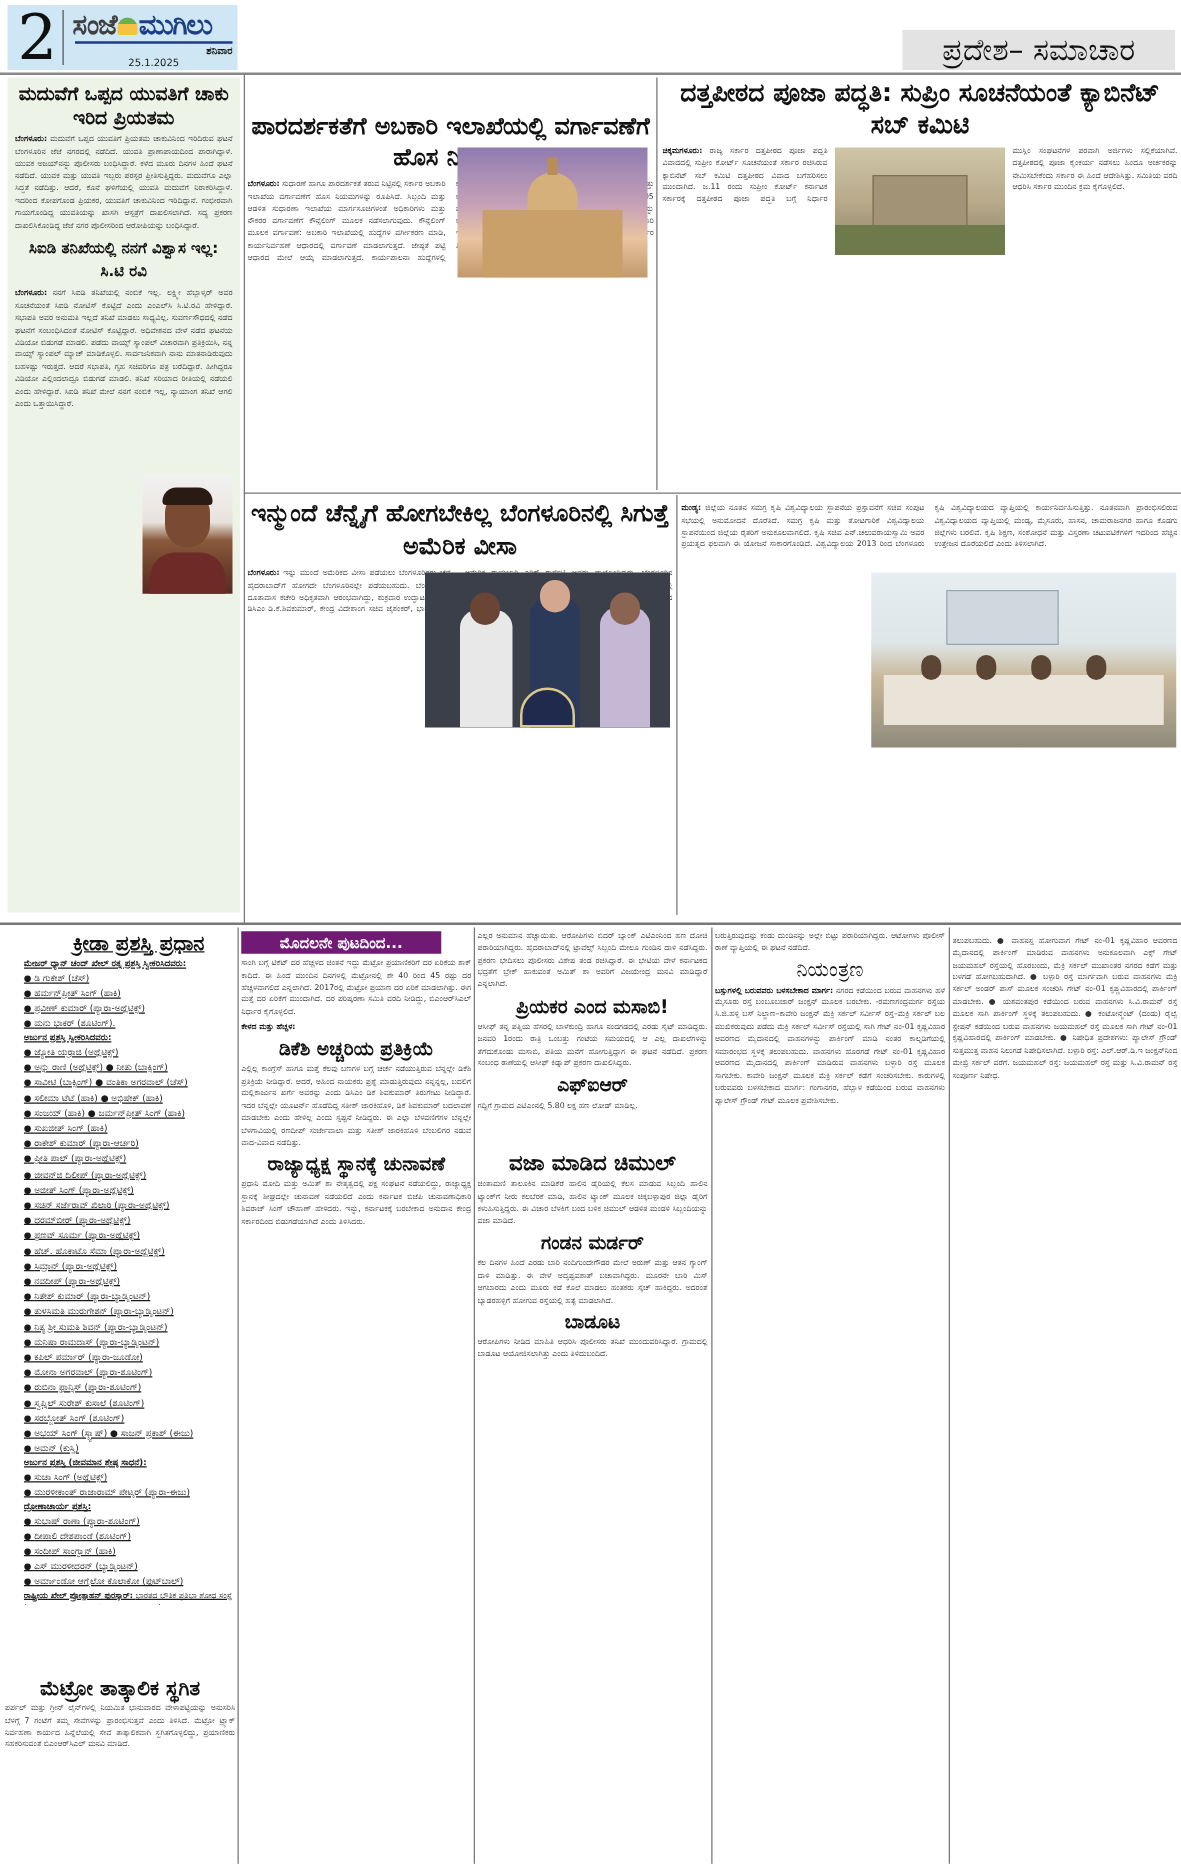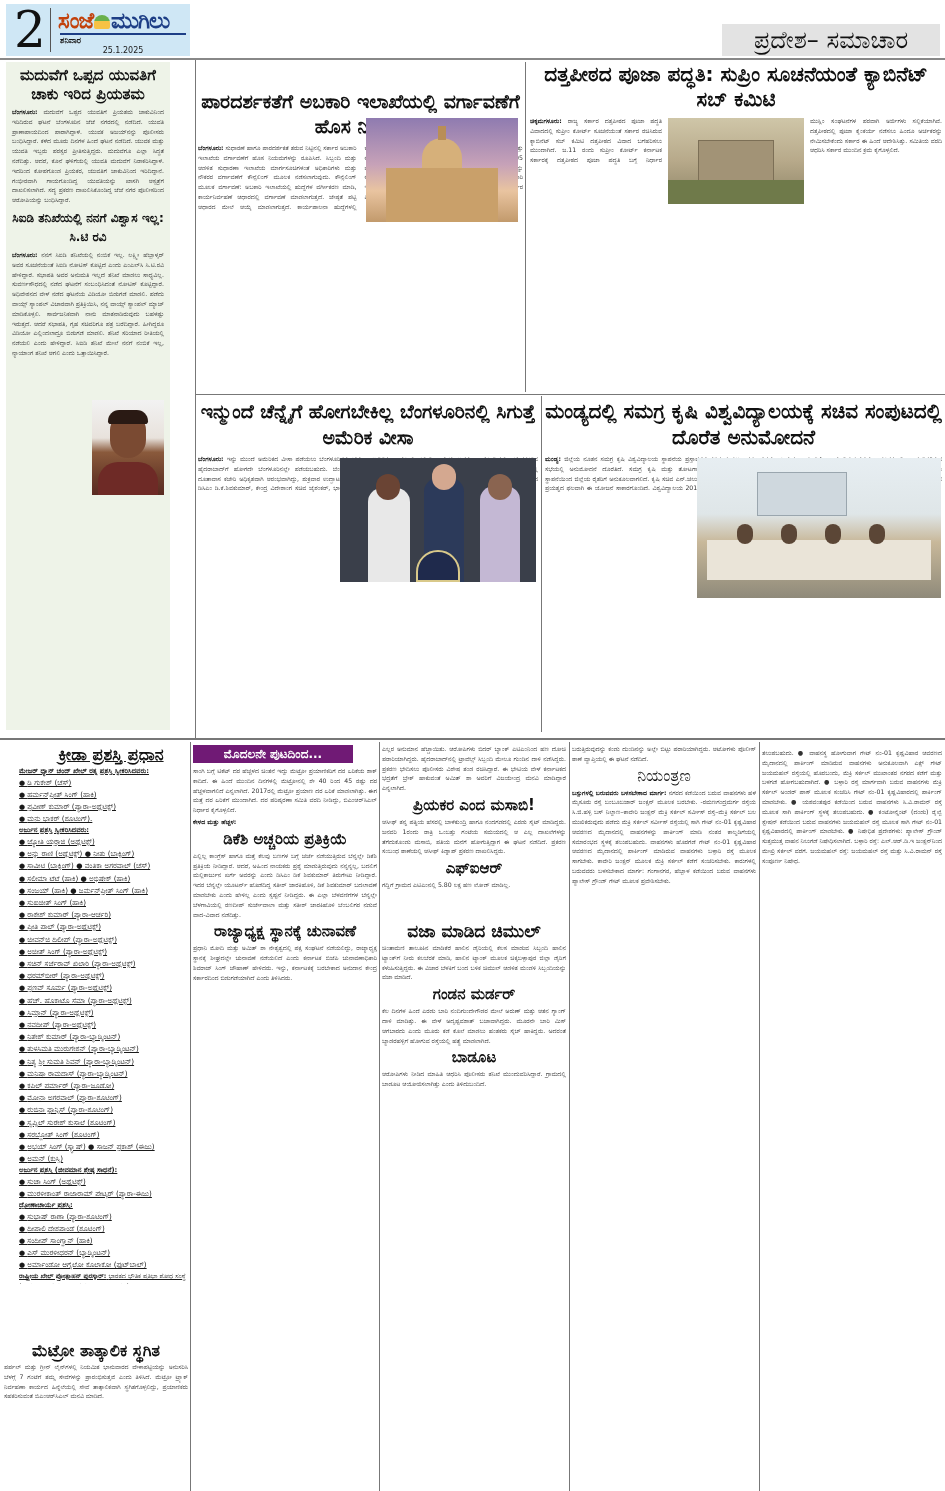--- a/index.html
+++ b/index.html
@@ -1,25 +1,25 @@
 <!DOCTYPE html>
 <html><head>
 <meta charset="utf-8">
 <style>
   * { box-sizing: border-box; margin: 0; padding: 0; }
   body { width: 945px; height: 1491px; background: #ffffff; font-family: "DejaVu Sans", sans-serif; color: #1a1a1a; overflow: hidden; position: relative; }
   .masthead { position: absolute; left: 6px; top: 4px; width: 184px; height: 52px; background: #cfe7f5; }
   .page-num { position: absolute; left: 8px; top: -2px; font-family: "DejaVu Serif", serif; font-size: 50px; line-height: 56px; color: #111; }
   .mast-sep { position: absolute; left: 44px; top: 4px; width: 1px; height: 44px; background: #555; }
   .logo { position: absolute; left: 52px; top: 4px; font-size: 22px; font-weight: bold; letter-spacing: -1px; }
-  .logo .l1 { color: #c2410c; }
+  .logo .l1 { color: #404040; }
   .logo .l2 { color: #1d3e86; }
   .logo .sun { display: inline-block; width: 16px; height: 14px; border-radius: 8px 8px 2px 2px; background: linear-gradient(#6ab04c 40%, #f7c244 40%); vertical-align: middle; margin: 0 1px; }
   .logo-rule { position: absolute; left: 54px; top: 29px; width: 126px; height: 2px; background: #1d3e86; }
-  .mast-day { position: absolute; left: 54px; top: 32px; width: 126px; text-align: left; font-size: 8px; font-weight: bold; }
+  .mast-day { position: absolute; left: 54px; top: 32px; width: 126px; text-align: right; font-size: 8px; font-weight: bold; }
   .mast-date { position: absolute; left: 54px; top: 42px; width: 126px; text-align: center; font-size: 8px; }
   .section-tag { position: absolute; left: 722px; top: 24px; width: 218px; height: 32px; background: #e3e3e3; font-size: 24px; text-align: center; line-height: 32px; color: #111; }
   .top-rule { position: absolute; left: 0; top: 58px; width: 945px; height: 2px; background: #888; }
 
   .article { position: absolute; overflow: hidden; }
   .green { background: #eef3e8; }
   .headline { font-weight: bold; text-align: center; color: #111; line-height: 1.1; }
   .body-text { font-size: 6.2px; line-height: 9.8px; text-align: justify; color: #333; }
   .body-text b { color: #111; }
   .cols2 { column-count: 2; column-gap: 8px; }
@@ -41,21 +41,21 @@
   <div class="logo">
     <span class="l1">ಸಂಜೆ</span><span class="sun"></span><span class="l2">ಮುಗಿಲು</span>
   </div>
   <div class="logo-rule"></div>
   <div class="mast-day">ಶನಿವಾರ</div>
   <div class="mast-date">25.1.2025</div>
 </div>
 <div class="section-tag">ಪ್ರದೇಶ– ಸಮಾಚಾರ</div>
 <div class="top-rule"></div>
 
-<div class="article green" style="left:6px; top:62px; width:164px; height:668px;">
+<div class="article green" style="left:6px; top:62px; width:186px; height:668px;">
   <div style="padding:4px 6px;">
     <div class="headline" style="font-size:15px; line-height:19px;">ಮದುವೆಗೆ ಒಪ್ಪದ ಯುವತಿಗೆ ಚಾಕು ಇರಿದ ಪ್ರಿಯತಮ</div>
     <div class="body-text" style="margin-top:3px;">
       <b>ಬೆಂಗಳೂರು:</b>
       <span>ಮದುವೆಗೆ ಒಪ್ಪದ ಯುವತಿಗೆ ಪ್ರಿಯತಮ ಚಾಕುವಿನಿಂದ ಇರಿದಿರುವ ಘಟನೆ ಬೆಂಗಳೂರಿನ ಜೆಜೆ ನಗರದಲ್ಲಿ ನಡೆದಿದೆ. ಯುವತಿ ಪ್ರಾಣಾಪಾಯದಿಂದ ಪಾರಾಗಿದ್ದಾಳೆ. ಯುವಕ ಅಜಯ್‌ನನ್ನು ಪೊಲೀಸರು ಬಂಧಿಸಿದ್ದಾರೆ. ಕಳೆದ ಮೂರು ದಿನಗಳ ಹಿಂದೆ ಘಟನೆ ನಡೆದಿದೆ. ಯುವಕ ಮತ್ತು ಯುವತಿ ಇಬ್ಬರು ಪರಸ್ಪರ ಪ್ರೀತಿಸುತ್ತಿದ್ದರು. ಮದುವೆಗೂ ಎಲ್ಲಾ ಸಿದ್ಧತೆ ನಡೆದಿತ್ತು. ಆದರೆ, ಕೊನೆ ಘಳಿಗೆಯಲ್ಲಿ ಯುವತಿ ಮದುವೆಗೆ ನಿರಾಕರಿಸಿದ್ದಾಳೆ. ಇದರಿಂದ ಕೋಪಗೊಂಡ ಪ್ರಿಯಕರ, ಯುವತಿಗೆ ಚಾಕುವಿನಿಂದ ಇರಿದಿದ್ದಾನೆ. ಗಂಭೀರವಾಗಿ ಗಾಯಗೊಂಡಿದ್ದ ಯುವತಿಯನ್ನು ಖಾಸಗಿ ಆಸ್ಪತ್ರೆಗೆ ದಾಖಲಿಸಲಾಗಿದೆ. ಸದ್ಯ ಪ್ರಕರಣ ದಾಖಲಿಸಿಕೊಂಡಿದ್ದ ಜೆಜೆ ನಗರ ಪೊಲೀಸರಿಂದ ಆರೋಪಿಯನ್ನು ಬಂಧಿಸಿದ್ದಾರೆ.</span>
     </div>
     <div class="headline" style="font-size:12px; line-height:19px; margin-top:4px;">ಸಿಐಡಿ ತನಿಖೆಯಲ್ಲಿ ನನಗೆ ವಿಶ್ವಾಸ ಇಲ್ಲ: ಸಿ.ಟಿ ರವಿ</div>
     <div style="position:relative; margin-top:3px;">
       <div class="photo" style="right:0; top:150px; width:72px; height:95px; background:linear-gradient(180deg,#f2f2f2 0%,#e8e2dc 40%,#8a5a3c 55%,#6b3d2a 80%,#5a2a22 100%);">
         <div style="position:absolute; left:18px; top:14px; width:36px; height:44px; border-radius:16px 16px 18px 18px; background:#7a4a32;"></div>
@@ -114,21 +114,20 @@
   </div>
   <div class="body-text cols2" style="margin-top:4px; height:272px;">
     <b>ಬೆಂಗಳೂರು:</b>
     <span>ಇನ್ನು ಮುಂದೆ ಅಮೆರಿಕದ ವೀಸಾ ಪಡೆಯಲು ಬೆಂಗಳೂರಿಗರು ಚೆನ್ನೈ, ಹೈದರಾಬಾದ್‌ಗೆ ಹೋಗದೇ ಬೆಂಗಳೂರಿನಲ್ಲೇ ಪಡೆಯಬಹುದು. ಬೆಂಗಳೂರಿನಲ್ಲೇ ದೂತಾವಾಸ ಕಚೇರಿ ಅಧಿಕೃತವಾಗಿ ಆರಂಭವಾಗಿದ್ದು, ಶುಕ್ರವಾರ ಉದ್ಘಾಟನೆಗೊಂಡಿದೆ. ಡಿಸಿಎಂ ಡಿ.ಕೆ.ಶಿವಕುಮಾರ್, ಕೇಂದ್ರ ವಿದೇಶಾಂಗ ಸಚಿವ ಜೈಶಂಕರ್, ಭಾರತದಲ್ಲಿರುವ ಅಮೆರಿಕ ರಾಯಭಾರಿ ಎರಿಕ್ ಗಾರ್ಸೆಟ್ಟಿ ಅವರು ಪಾಲ್ಗೊಂಡಿದ್ದರು. ಬೆಂಗಳೂರಿನ ಜೆ.ಡಬ್ಲ್ಯು.ಮ್ಯಾರಿಯಟ್ ಹೋಟೆಲ್‌ನಲ್ಲಿ ಕಾರ್ಯಕ್ರಮ ನಡೆಯಿತು. ಮುಂದಿನ ದಿನಗಳಲ್ಲಿ ನಗರದಲ್ಲಿ ಶಾಶ್ವತ ಕಚೇರಿ ಆರಂಭವಾಗಲಿದೆ. ಬೆಂಗಳೂರಿನ ಜನತೆಗೆ ಇದರಿಂದ ಅನುಕೂಲವಾಗಲಿದೆ ಎಂದು ತಿಳಿಸಲಾಗಿದೆ.</span>
   </div>
 </div>
 
 <div class="vline" style="left:541px; top:396px; height:336px;"></div>
 
 <div class="article" style="left:545px; top:398px; width:397px; height:332px;">
-  <div class="headline" style="font-size:20px; line-height:26px;">ಮಂಡ್ಯದಲ್ಲಿ ಸಮಗ್ರ ಕೃಷಿ ವಿಶ್ವವಿದ್ಯಾಲಯಕ್ಕೆ ಸಚಿವ ಸಂಪುಟದಲ್ಲಿ ದೊರೆತ ಅನುಮೋದನೆ</div>
   <div class="photo" style="left:152px; top:60px; width:244px; height:140px; background:linear-gradient(180deg,#e7eef2 0%,#dfe6e8 40%,#c8b89a 60%,#8f8a7a 100%);">
     <div style="position:absolute; left:60px; top:14px; width:90px; height:44px; background:#cfd8de; border:1px solid #9aa6ae;"></div>
     <div style="position:absolute; left:10px; top:82px; width:224px; height:40px; background:#eae4d8;"></div>
     <div style="position:absolute; left:40px; top:66px; width:16px; height:20px; border-radius:8px; background:#5b4636;"></div>
     <div style="position:absolute; left:84px; top:66px; width:16px; height:20px; border-radius:8px; background:#5b4636;"></div>
     <div style="position:absolute; left:128px; top:66px; width:16px; height:20px; border-radius:8px; background:#5b4636;"></div>
     <div style="position:absolute; left:172px; top:66px; width:16px; height:20px; border-radius:8px; background:#5b4636;"></div>
   </div>
   <div class="body-text cols2" style="margin-top:4px; height:272px;">
     <b>ಮಂಡ್ಯ:</b>

